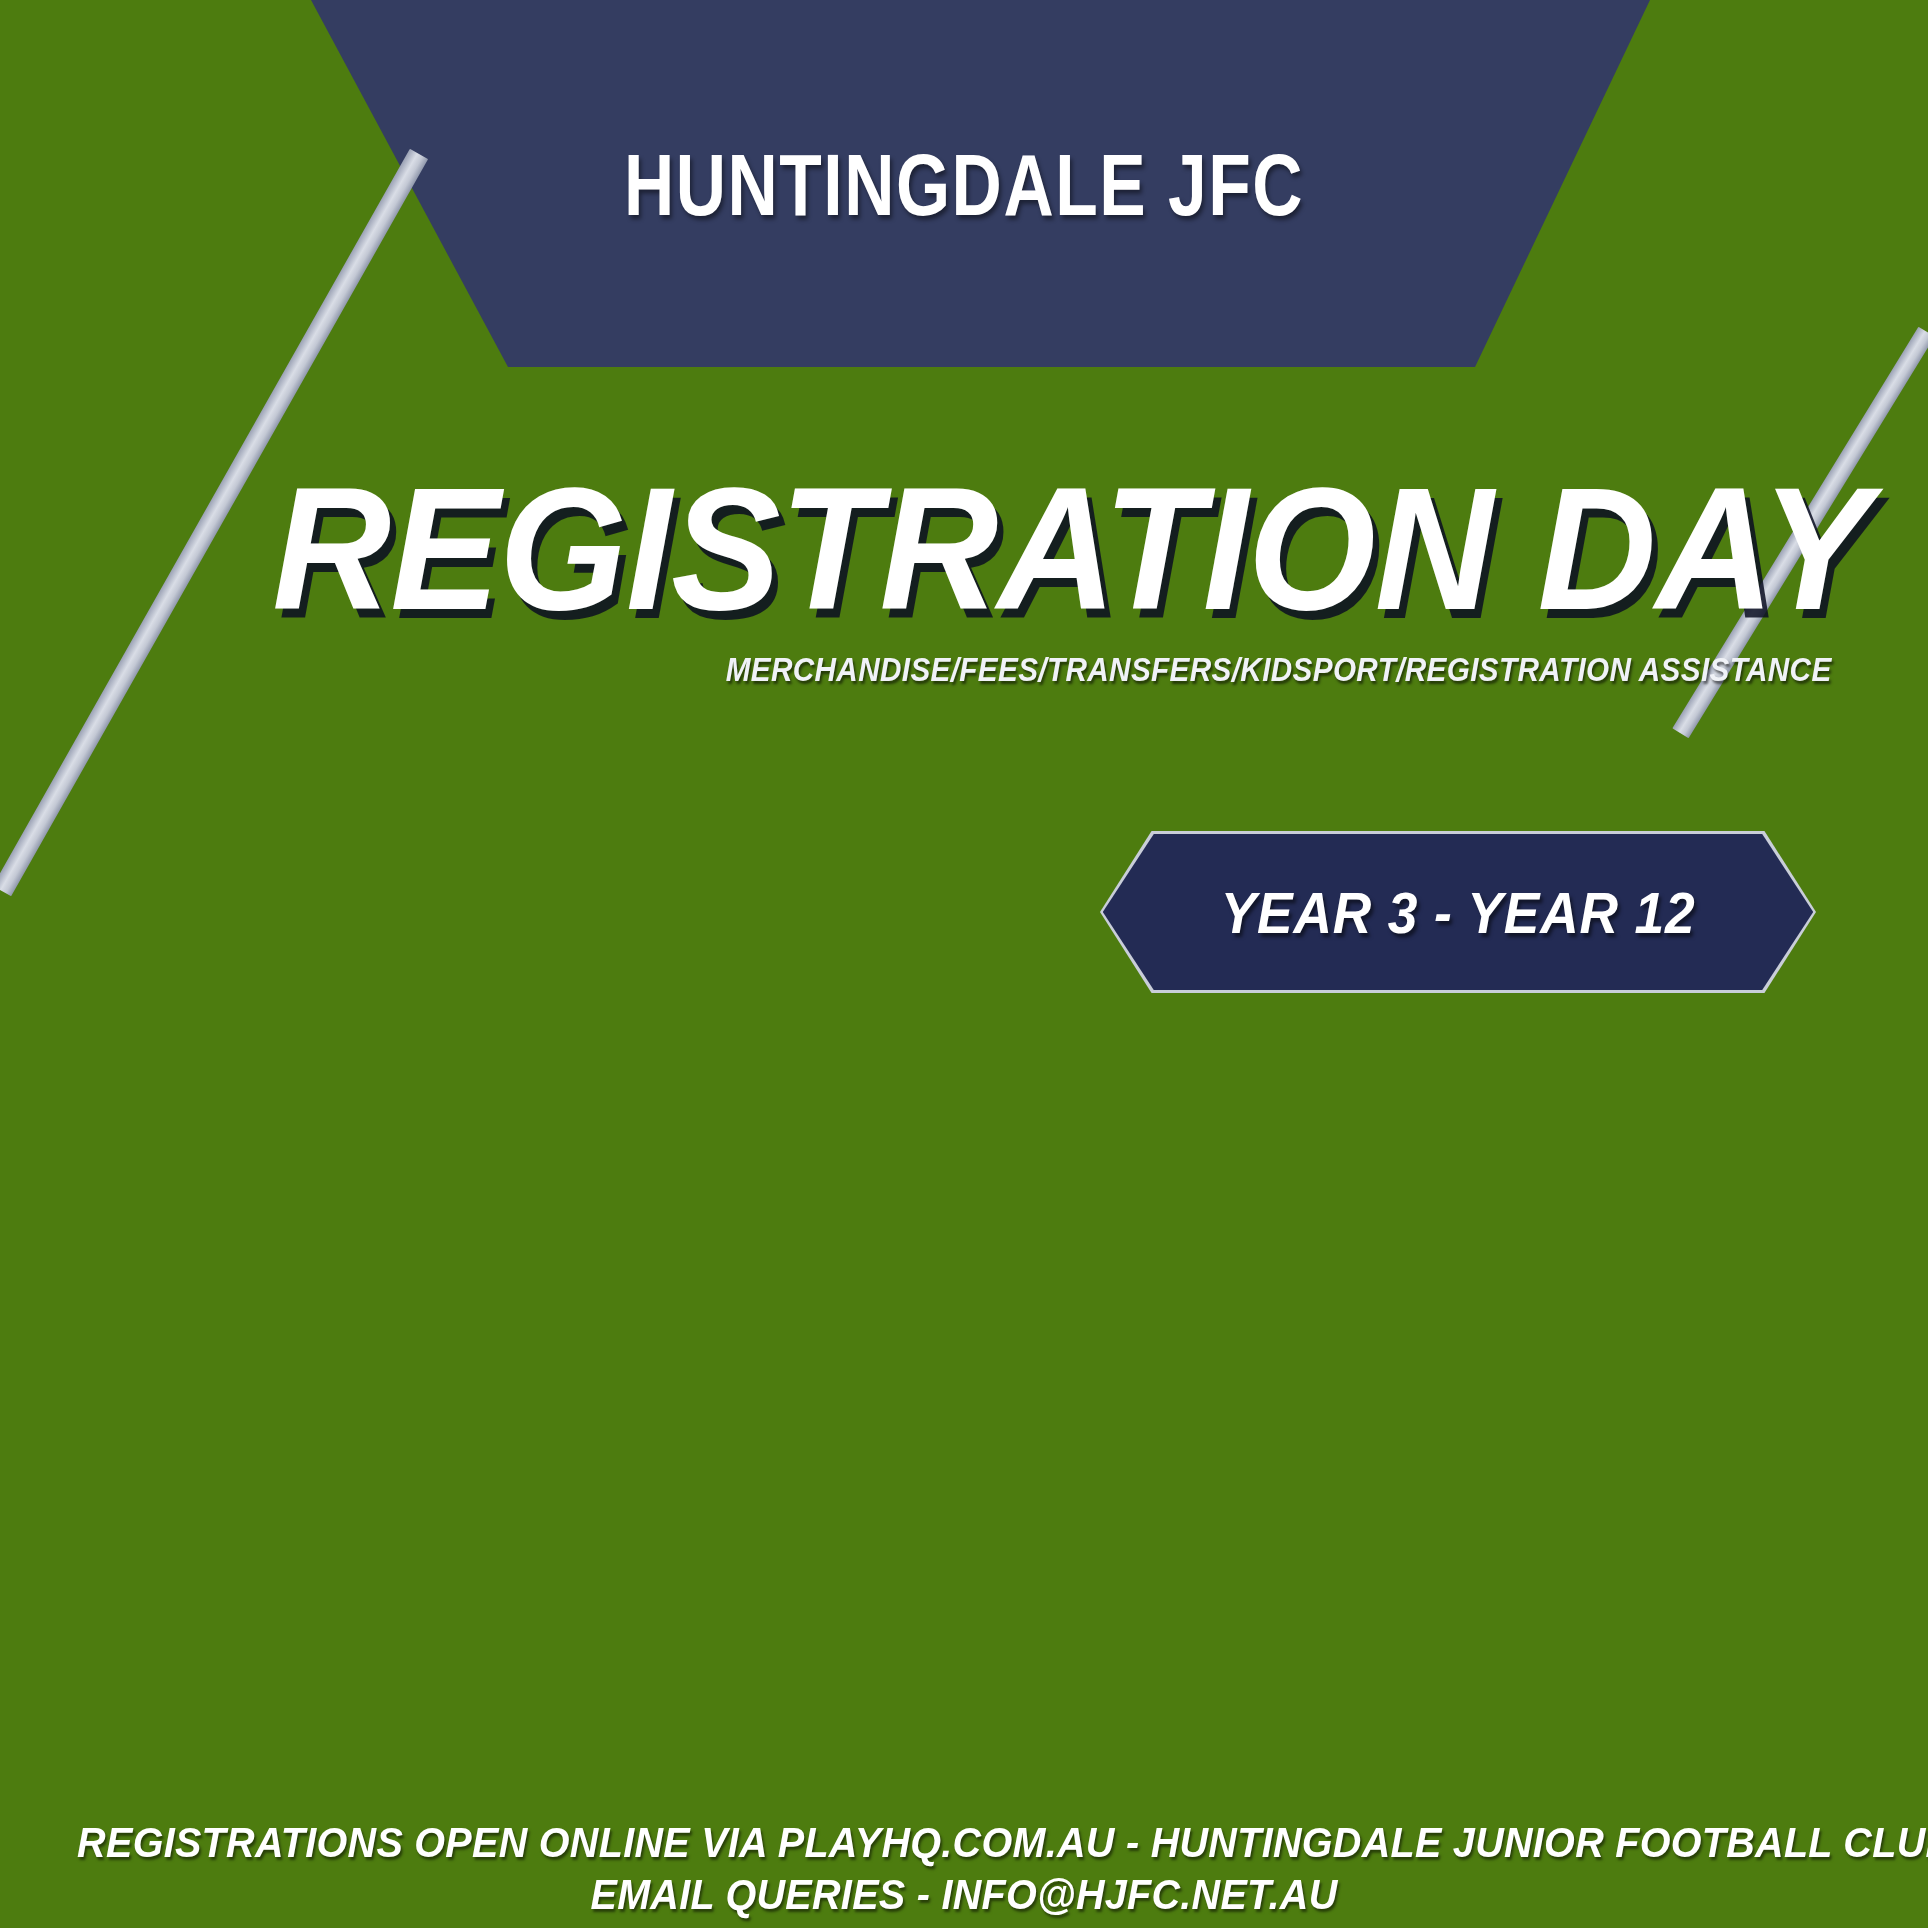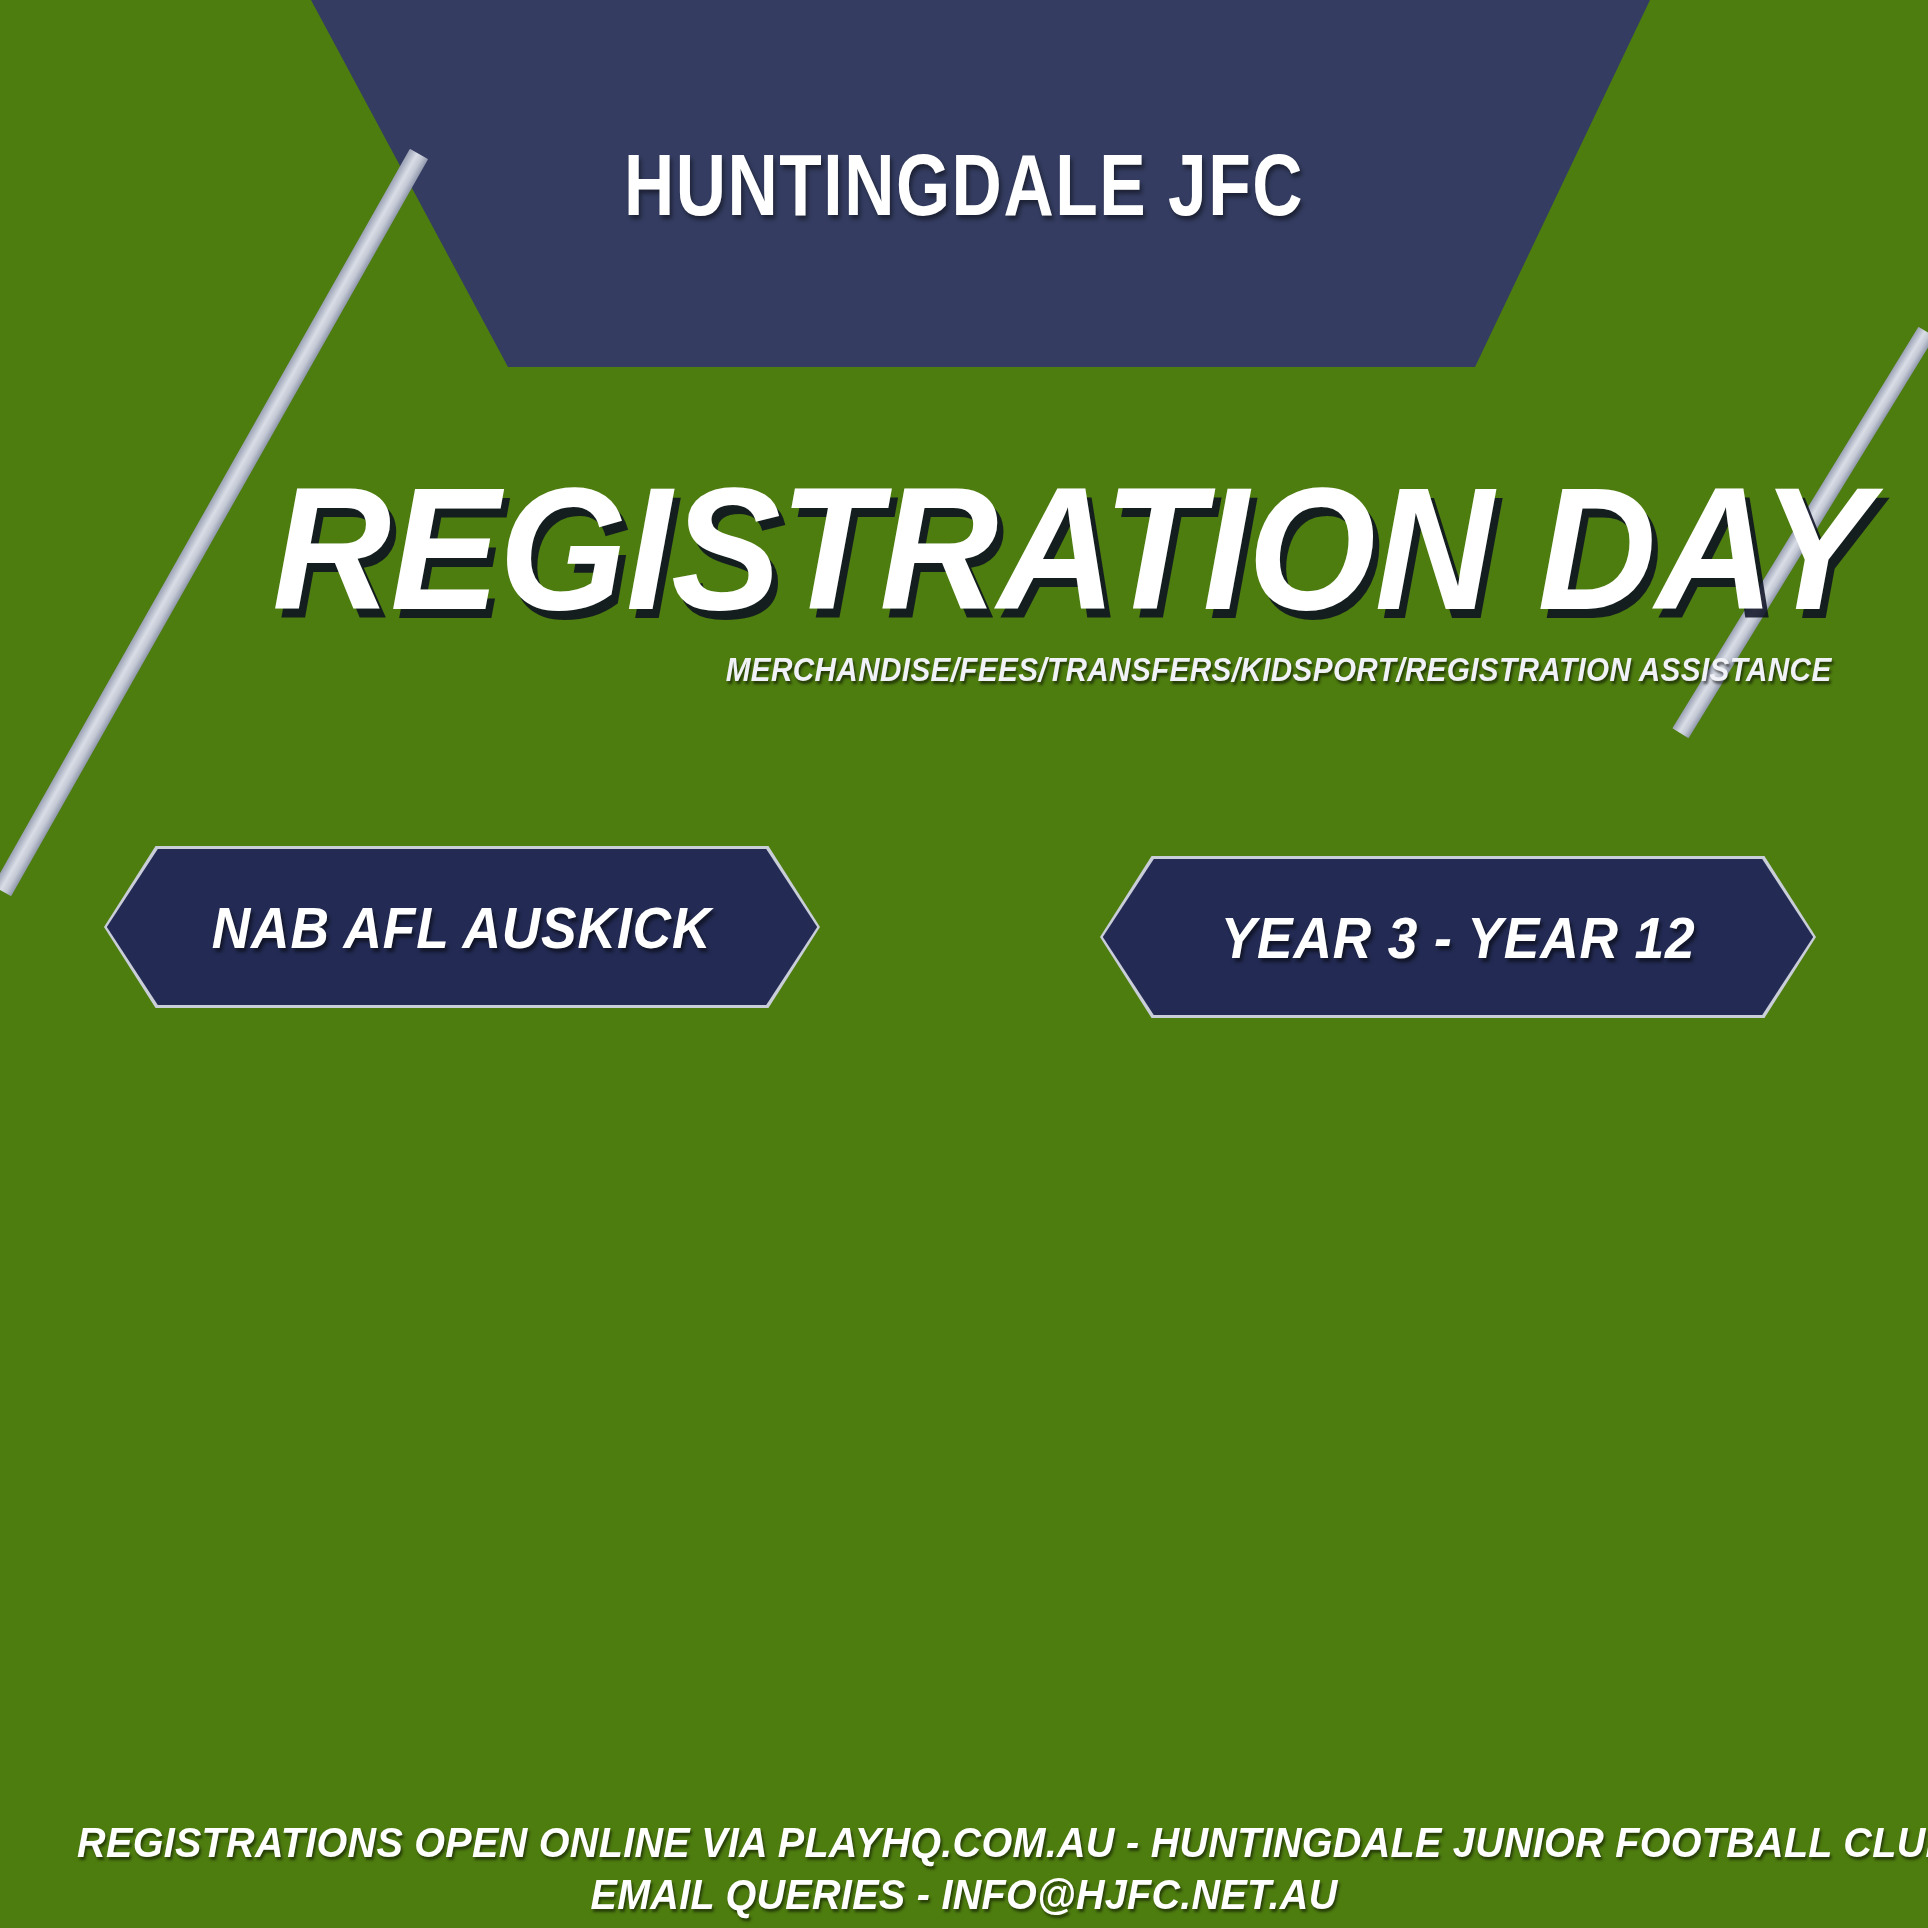--- a/index.html
+++ b/index.html
@@ -126,21 +126,21 @@
     z-index: 2;
     font-size: 58px;
     font-weight: 700;
     font-style: italic;
     letter-spacing: 0.9px;
     transform: scaleX(0.92);
     white-space: nowrap;
     text-shadow: 2.8px 3.8px 3.8px rgba(0,0,0,0.5);
   }
   #badge-auskick { left: 104px;  top: 846px;  width: 716px; }
-  #badge-years   { left: 1100px; top: 856px;  width: 716px; }
+  #badge-years   { left: 1100px; top: 831px;  width: 716px; }
   #badge-teams   { left: 599px;  top: 1073px; width: 697px; }
 
   
   .event-details {
     position: absolute;
     top: 1258px;
     left: 0;
     width: 100%;
     text-align: center;
   }
@@ -185,25 +185,20 @@
 
   <div class="content">
 
     <div class="club-name">HUNTINGDALE JFC</div>
 
     <div class="title-block">
       <div class="main-title">REGISTRATION DAY</div>
       <div class="sub-title">MERCHANDISE/FEES/TRANSFERS/KIDSPORT/REGISTRATION ASSISTANCE</div>
     </div>
 
-    <div class="badge" id="badge-auskick">
-      <div class="hex-outline"></div>
-      <div class="hex-inner"></div>
-      <div class="badge-label">NAB AFL AUSKICK</div>
-    </div>
 
     <div class="badge" id="badge-years">
       <div class="hex-outline"></div>
       <div class="hex-inner"></div>
       <div class="badge-label">YEAR 3 - YEAR 12</div>
     </div>
 
 
 
     <div class="footer">

